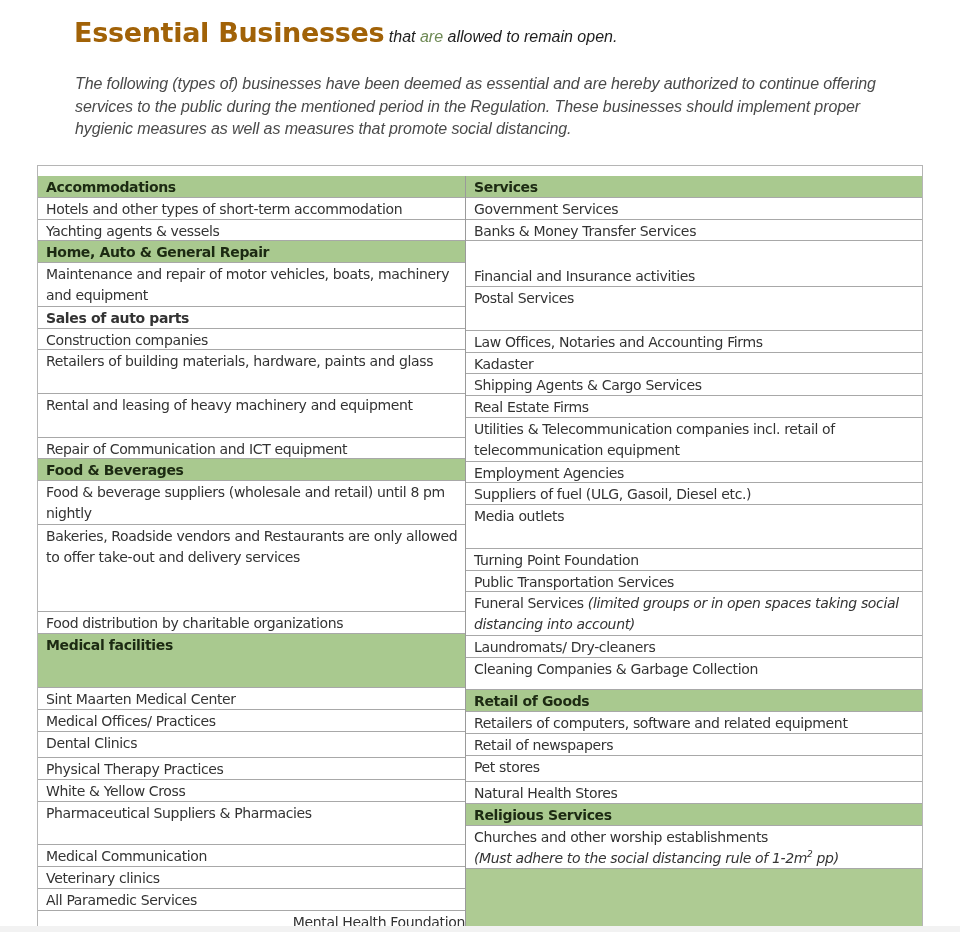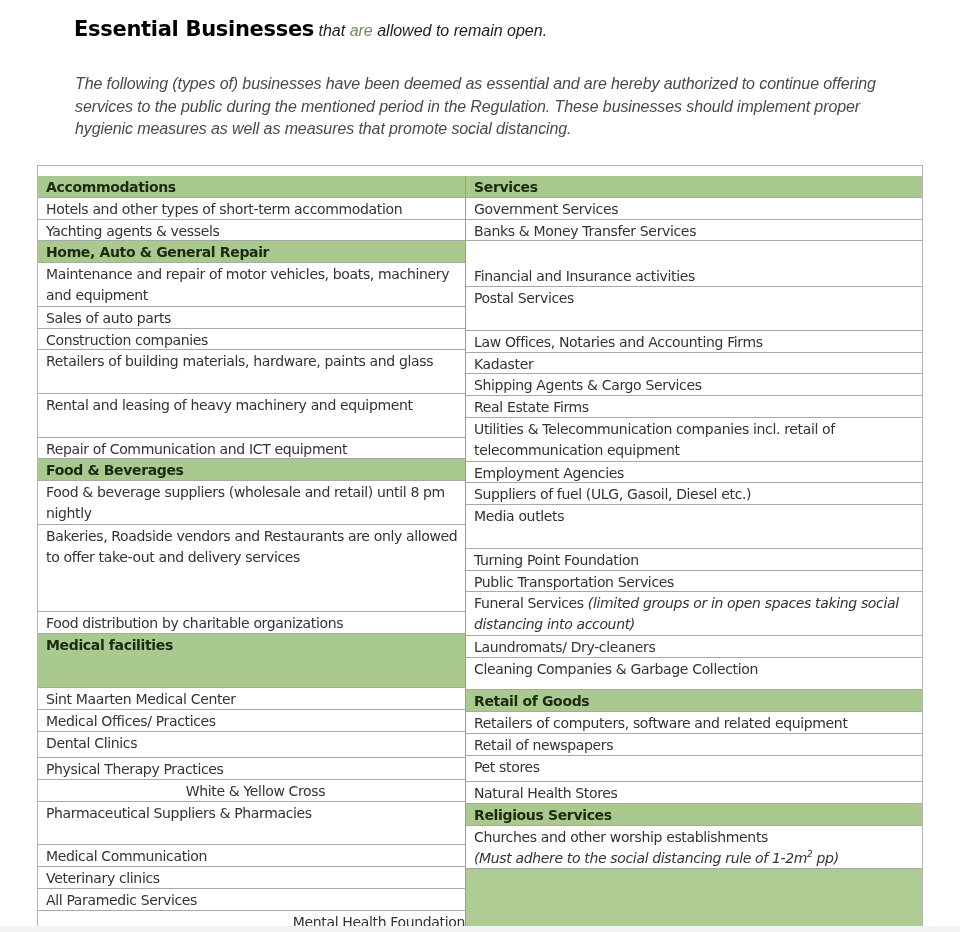--- a/index.html
+++ b/index.html
@@ -9,21 +9,21 @@
     font-family: "Liberation Sans", sans-serif;
     color: #222;
     position: relative;
   }
   .title {
     position: absolute; left: 74px; top: 17px;
     white-space: nowrap;
   }
   .title .big {
     font-family: "DejaVu Sans", sans-serif;
-    font-weight: bold; font-size: 21px; color: #000000;
+    font-weight: bold; font-size: 27px; color: #a16207;
     letter-spacing: -0.3px;
   }
   .title .small {
     font-style: italic; font-size: 16px; color: #1e1e1e;
   }
   .title .small .accent { color: #6f8a55; }
   .intro {
     position: absolute; left: 75px; top: 73px; width: 840px;
     font-style: italic; font-size: 16px; line-height: 22.5px; color: #4a4a4a;
     letter-spacing: -0.1px;
@@ -69,35 +69,35 @@
 
 <div class="intro">The following (types of) businesses have been deemed as essential and are hereby authorized to continue offering services to the public during the mentioned period in the Regulation. These businesses should implement proper hygienic measures as well as measures that promote social distancing.</div>
 
 <div class="table">
   <div class="col left" id="col-left">
       <div class="cell head" style="height: 21.8px;"><span>Accommodations</span></div>
       <div class="cell" style="height: 21.8px;"><span>Hotels and other types of short-term accommodation</span></div>
       <div class="cell" style="height: 21.8px;"><span>Yachting agents &amp; vessels</span></div>
       <div class="cell head" style="height: 21.8px;"><span>Home, Auto &amp; General Repair</span></div>
       <div class="cell" style="height: 43.6px;"><span>Maintenance and repair of motor vehicles, boats, machinery and equipment</span></div>
-      <div class="cell" style="height: 21.8px;"><span>Sales of auto parts</span></div>
+      <div class="cell" style="height: 21.8px; font-weight: bold;"><span>Sales of auto parts</span></div>
       <div class="cell" style="height: 21.8px;"><span>Construction companies</span></div>
       <div class="cell" style="height: 43.6px;"><span>Retailers of building materials, hardware, paints and glass</span></div>
       <div class="cell" style="height: 43.6px;"><span>Rental and leasing of heavy machinery and equipment</span></div>
       <div class="cell" style="height: 21.8px;"><span>Repair of Communication and ICT equipment</span></div>
       <div class="cell head" style="height: 21.8px;"><span>Food &amp; Beverages</span></div>
       <div class="cell" style="height: 43.6px;"><span>Food &amp; beverage suppliers (wholesale and retail) until 8 pm nightly</span></div>
       <div class="cell" style="height: 87.2px;"><span>Bakeries, Roadside vendors and Restaurants are only allowed to offer take-out and delivery services</span></div>
       <div class="cell" style="height: 21.8px;"><span>Food distribution by charitable organizations</span></div>
       <div class="cell head" style="height: 54.5px;"><span>Medical facilities</span></div>
       <div class="cell" style="height: 21.8px;"><span>Sint Maarten Medical Center</span></div>
       <div class="cell" style="height: 21.8px;"><span>Medical Offices/ Practices</span></div>
       <div class="cell" style="height: 26.16px;"><span>Dental Clinics</span></div>
       <div class="cell" style="height: 21.8px;"><span>Physical Therapy Practices</span></div>
-      <div class="cell" style="height: 21.8px; text-align: center;"><span>White &amp; Yellow Cross</span></div>
+      <div class="cell" style="height: 21.8px;"><span>White &amp; Yellow Cross</span></div>
       <div class="cell" style="height: 43.6px;"><span>Pharmaceutical Suppliers &amp; Pharmacies</span></div>
       <div class="cell" style="height: 21.8px;"><span>Medical Communication</span></div>
       <div class="cell" style="height: 21.8px;"><span>Veterinary clinics</span></div>
       <div class="cell" style="height: 21.8px;"><span>All Paramedic Services</span></div>
       <div class="cell" style="height: 21.8px; text-align: right;"><span>Mental Health Foundation</span></div>
     </div>
   <div class="col right" id="col-right">
       <div class="cell head" style="height: 21.8px;"><span>Services</span></div>
       <div class="cell" style="height: 21.8px;"><span>Government Services</span></div>
       <div class="cell" style="height: 21.8px;"><span>Banks &amp; Money Transfer Services</span></div>

